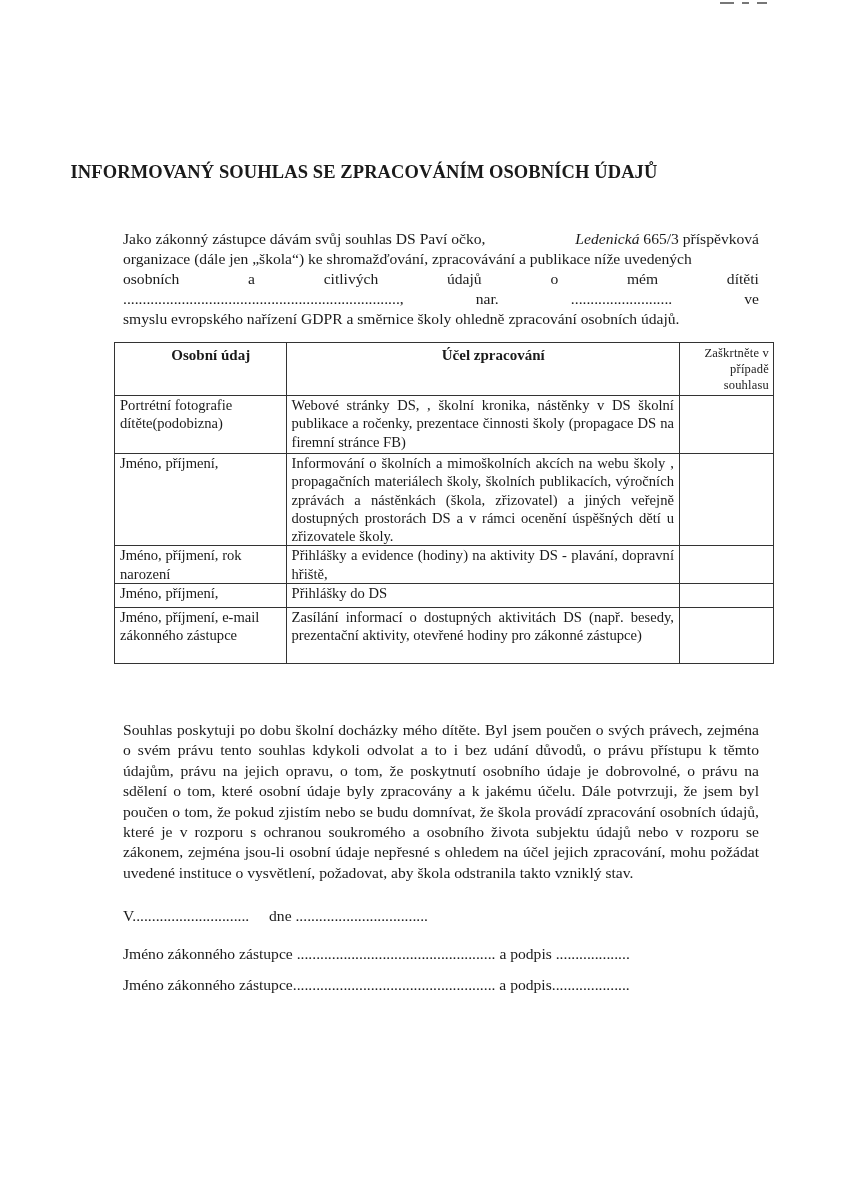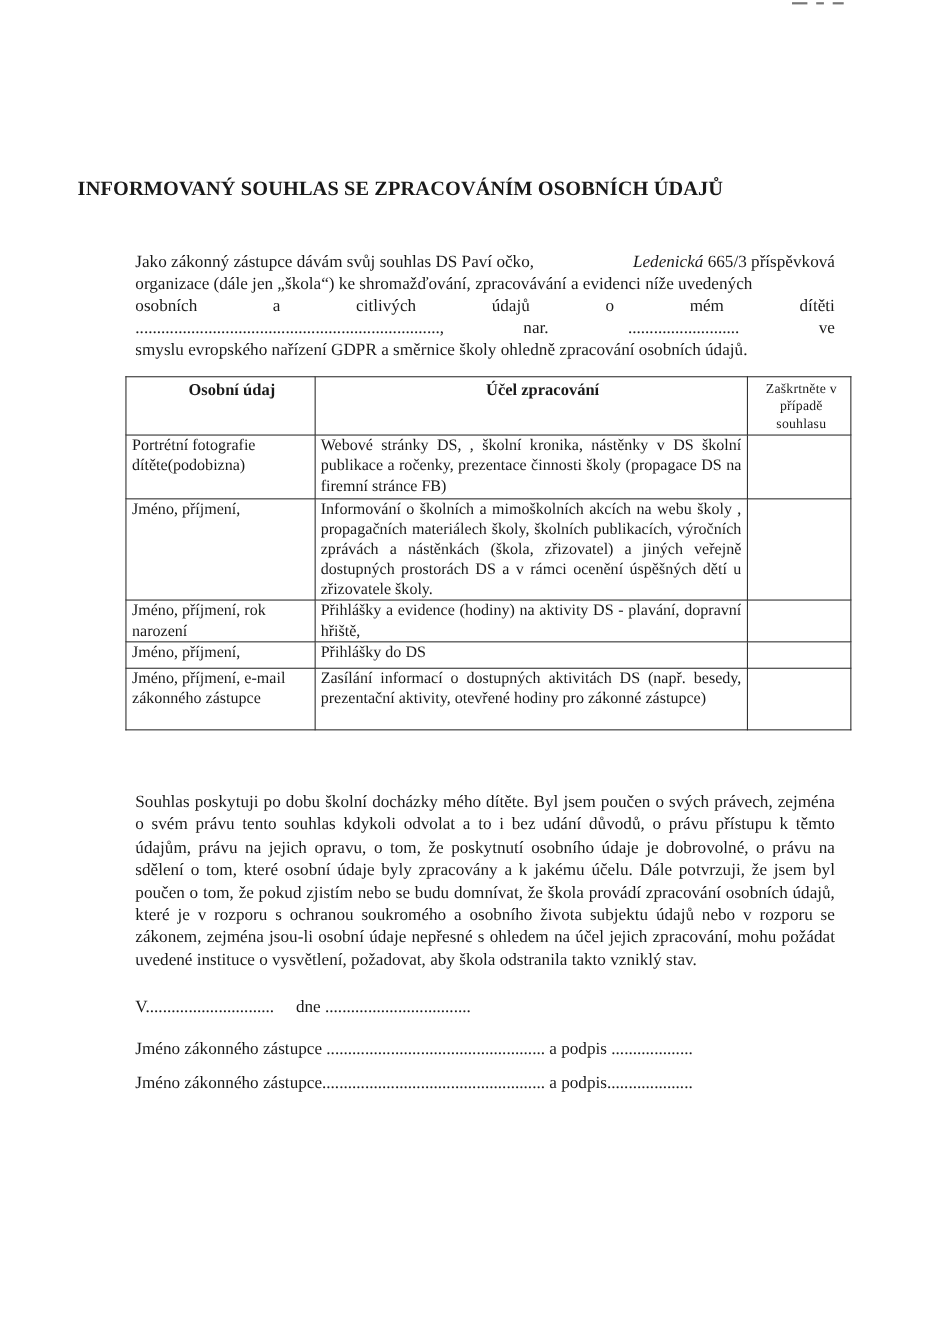--- a/index.html
+++ b/index.html
@@ -9,21 +9,21 @@
   .scan-marks span { display: block; height: 2px; background: #777; }
   .title { position: absolute; top: 162px; left: 0; width: 728px; text-align: center;
            font-size: 18.5px; font-weight: bold; letter-spacing: 0.1px; }
   .intro { position: absolute; top: 229px; left: 123px; width: 636px; font-size: 15.6px; line-height: 20px; }
   .intro .line { display: flex; justify-content: space-between; white-space: nowrap; }
   .intro i { font-style: italic; }
   table.consent { position: absolute; top: 342px; left: 114px; width: 660px; border-collapse: collapse;
                   font-size: 14.6px; line-height: 18.3px; }
   table.consent td, table.consent th { border: 1px solid #333; vertical-align: top; padding: 0 5px; }
   table.consent th { font-weight: bold; font-size: 15px; text-align: center; padding-top: 3px; padding-left: 26px; }
-  table.consent th.col3 { font-weight: normal; font-size: 12.5px; line-height: 16px; text-align: center; padding: 2px 4px 2px 8px; letter-spacing: 0.2px; }
+  table.consent th.col3 { font-weight: normal; font-size: 12.5px; line-height: 16px; text-align: right; padding: 2px 4px 2px 8px; letter-spacing: 0.2px; }
   .c1 { width: 146px; } .c2 { width: 394px; } .c3 { width: 84px; }
   td.c2 { text-align: justify; padding-left: 9px; padding-right: 6px; }
   .checkbox-cell { cursor: pointer; }
   .body2 { position: absolute; top: 720px; left: 123px; width: 636px; font-size: 15.6px; line-height: 20.4px; text-align: justify; }
   .sig { position: absolute; left: 123px; font-size: 15.6px; white-space: nowrap; }
 </style>
 </head>
 <body>
 
 <div class="scan-marks">
@@ -33,21 +33,21 @@
 </div>
 
 <div class="title">INFORMOVANÝ SOUHLAS SE ZPRACOVÁNÍM OSOBNÍCH ÚDAJŮ</div>
 
 <div class="intro">
   <div class="line">
     <span>Jako zákonný zástupce dávám svůj souhlas DS Paví očko,</span>
     <span><i>Ledenická</i> <span>665/3 příspěvková</span></span>
   </div>
   <div class="line">
-    <span>organizace (dále jen „škola“) ke shromažďování, zpracovávání a evidenci níže uvedených</span>
+    <span>organizace (dále jen „škola“) ke shromažďování, zpracovávání a publikace níže uvedených</span>
   </div>
   <div class="line">
     <span>osobních</span>
     <span>a</span>
     <span>citlivých</span>
     <span>údajů</span>
     <span>o</span>
     <span>mém</span>
     <span>dítěti</span>
   </div>

